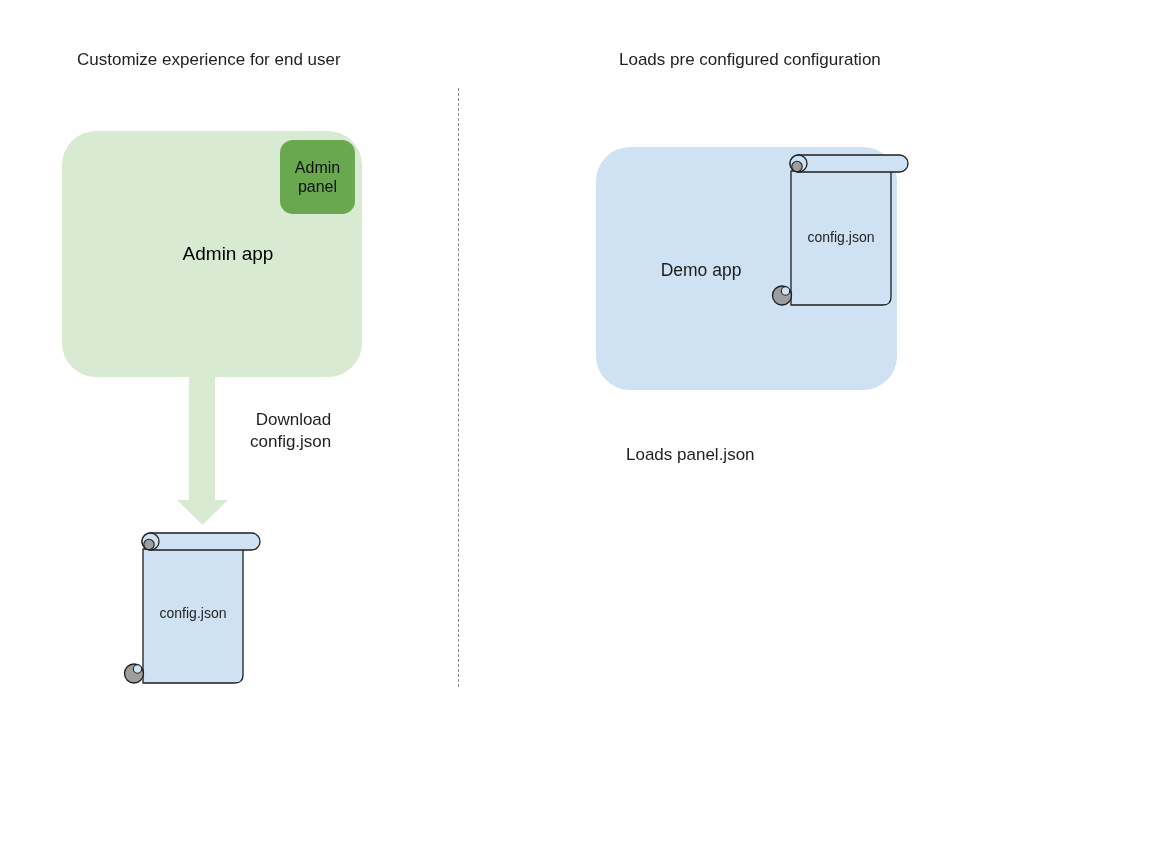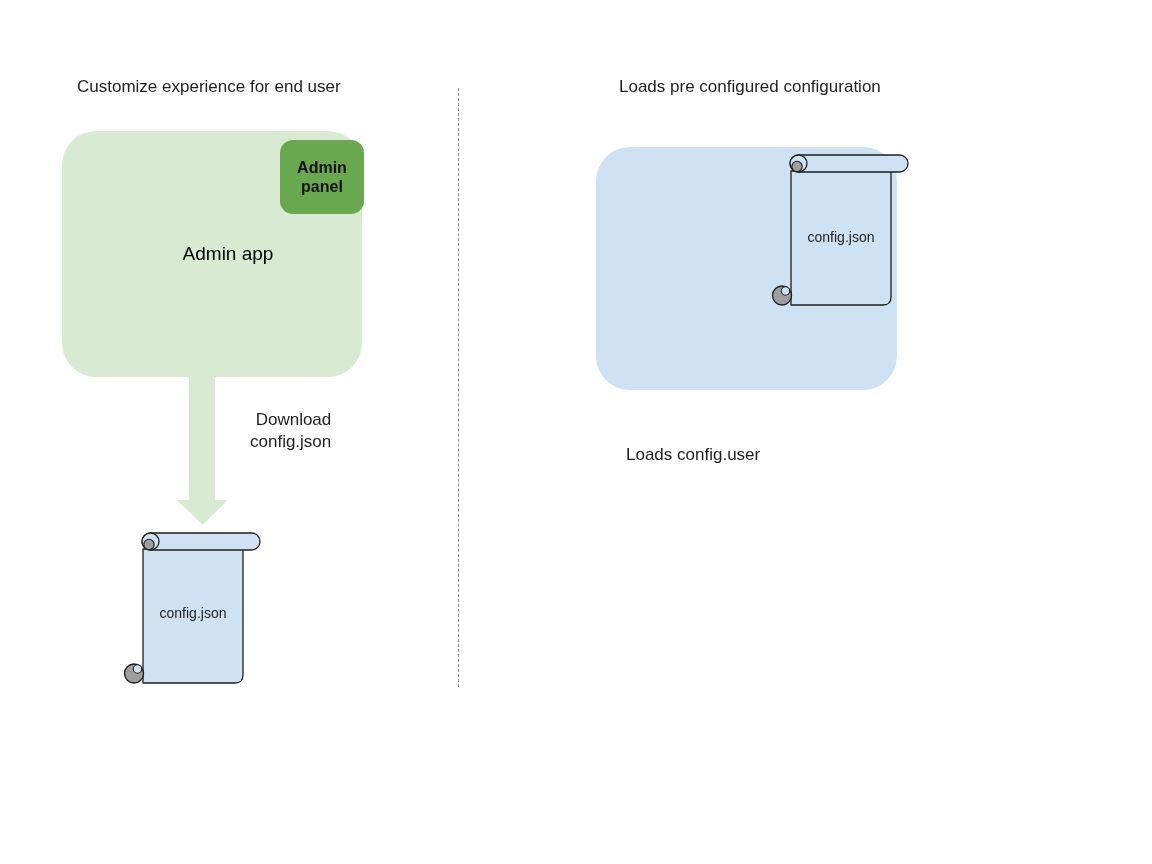--- a/index.html
+++ b/index.html
@@ -12,46 +12,44 @@
     overflow: hidden;
     font-family: "Liberation Sans", sans-serif;
     color: #202124;
   }
   .abs { position: absolute; }
   .section-title {
     font-size: 17px;
     line-height: 20px;
     color: #1f1f1f;
     white-space: nowrap;
-    margin-top: 27px;
   }
   #divider {
     left: 458px; top: 88px;
     width: 0; height: 599px;
     border-left: 1px dashed #8a8a8a;
   }
   
   #admin-app {
     left: 62px; top: 131px;
     width: 300px; height: 246px;
     background: #d9ead3;
     border-radius: 34px;
     display: flex; align-items: center; justify-content: center;
   }
   #admin-app .app-label {
     font-size: 19px; color: #000000; margin-left: 32px;
   }
   #admin-panel {
     left: 218px; top: 9px;
-    width: 84px; height: 74px;
+    width: 75px; height: 74px;
     background: #6aa84f;
     border-radius: 13px;
     display: flex; align-items: center; justify-content: center;
     text-align: center;
-    font-weight: bold;
   }
   #admin-panel .panel-label {
     font-size: 16px; line-height: 19px; color: #111111;
     width: 60px;
   }
   #down-arrow-svg { left: 177px; top: 377px; width: 52px; height: 148px; }
   #arrow-label {
     left: 250px; top: 409px;
     font-size: 17px; line-height: 22px;
     white-space: pre-line;
@@ -126,21 +124,22 @@
   </svg>
   <div class="abs" id="arrow-label">Download
 config.json</div>
 
   <svg class="abs scroll-svg" id="scroll-left" viewBox="0 0 140 160">
     <use href="#scroll-shape"></use>
   </svg>
   <div class="abs scroll-label" id="scroll-left-label">config.json</div>
 
   <div class="abs" id="demo-app"></div>
+  <div class="abs" id="demo-app-label">Demo app</div>
 
   <svg class="abs scroll-svg" id="scroll-right" viewBox="0 0 140 160">
     <use href="#scroll-shape"></use>
   </svg>
   <div class="abs scroll-label" id="scroll-right-label">config.json</div>
 
-  <div class="abs" id="loads-caption">Loads config.user</div>
+  <div class="abs" id="loads-caption">Loads panel.json</div>
 
 </div>
 
 </body></html>

